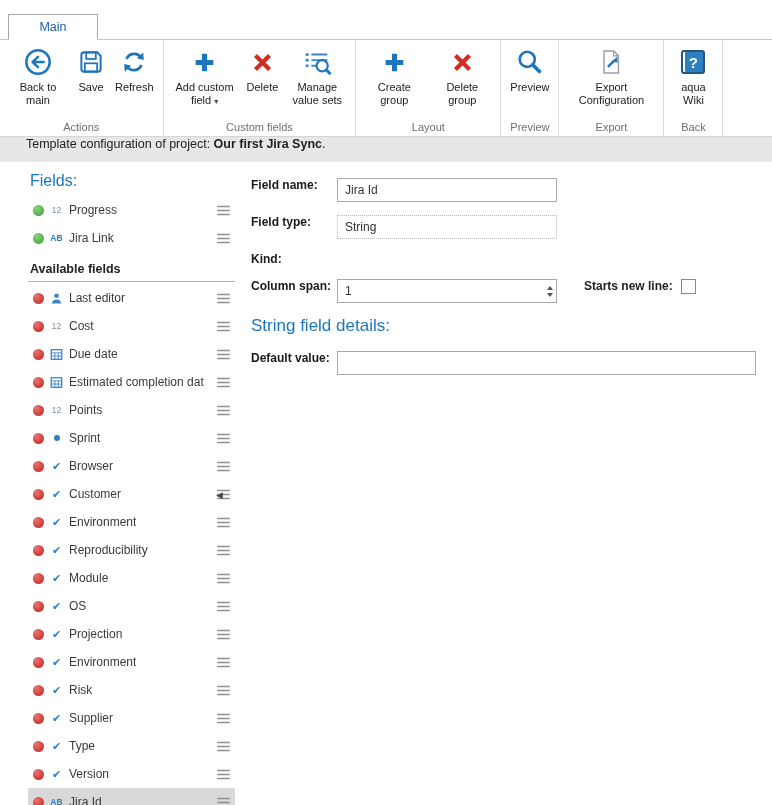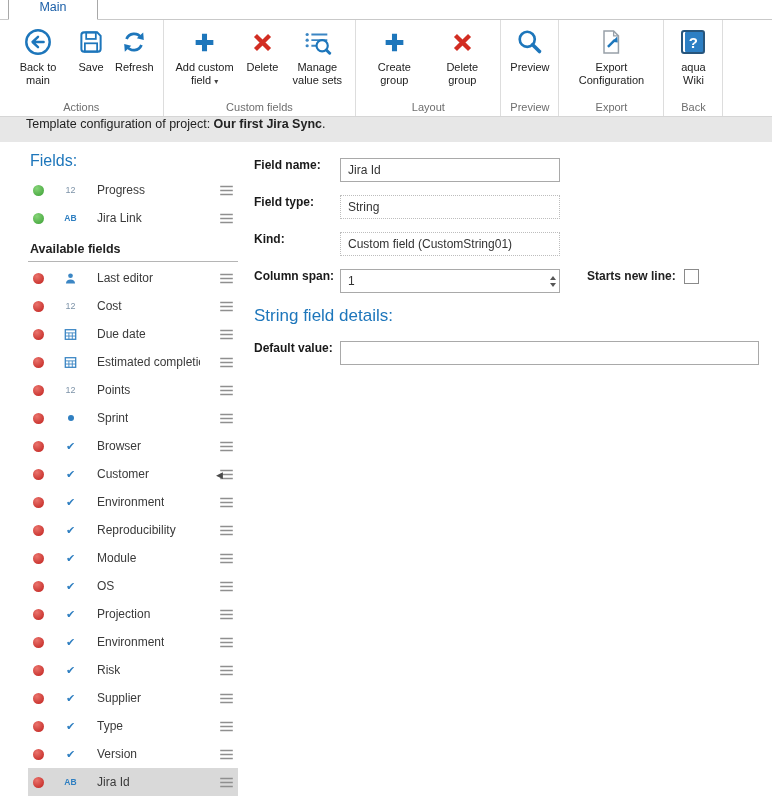--- a/index.html
+++ b/index.html
@@ -6,21 +6,21 @@
     --accent:#1d76bb; --danger:#d22d22; --green:#3fa23c; --red:#c5201c;
     --selected-bg:#d9d9d9; --header-bg:#e7e7e7;
   }
   *{box-sizing:border-box;}
   html,body{margin:0;padding:0;}
   body{
     width:772px;height:805px;overflow:hidden;background:#fff;
     font-family:"Liberation Sans", sans-serif;color:#222;
   }
   
-  .tabstrip{height:20px;display:flex;align-items:flex-end;border-bottom:1px solid #c9c9c9;background:#fff;}
+  .tabstrip{height:40px;display:flex;align-items:flex-end;border-bottom:1px solid #c9c9c9;background:#fff;}
   .tab{
     margin-left:8px;width:90px;height:26px;display:flex;align-items:center;justify-content:center;
     border:1px solid #a8a8a8;border-bottom:1px solid #fff;margin-bottom:-1px;background:#fff;
     color:#1b5fa8;font-size:12.5px;cursor:default;
   }
   
   .ribbon{height:96px;display:flex;background:#fff;}
   .rgroup{display:flex;flex-direction:column;border-right:1px solid #ddd;}
   .rbuttons{height:80px;display:flex;align-items:flex-start;padding:2px 4px 0 4px;}
   .glabel{height:16px;font-size:11px;color:#6e6e6e;text-align:center;line-height:14px;}
@@ -39,21 +39,21 @@
   }
   
   .headerbar{
     height:26px;background:var(--header-bg);border-top:1px solid #d6d6d6;
     display:flex;align-items:flex-start;padding-left:26px;font-size:12.5px;color:#222;
   }
   
   .content{display:flex;height:713px;position:relative;padding-left:20px;}
   .sidebar{width:218px;padding:8px 0 0 8px;}
   .sidebar-title{color:var(--accent);font-size:16px;margin:2px 0 6px 2px;}
-  .fitem{height:28px;display:flex;align-items:center;gap:19px;padding:0 4px 0 5px;font-size:12px;color:#3a3a3a;}
+  .fitem{height:28px;display:flex;align-items:center;gap:5px;padding:0 4px 0 5px;font-size:12px;color:#3a3a3a;}
   .fitem.selected{background:var(--selected-bg);}
   .ilabel{white-space:nowrap;overflow:hidden;max-width:148px;}
   .handle{margin-left:auto;display:flex;align-items:center;cursor:grab;}
   .handle-svg{width:15px;height:11px;}
   .status{width:11px;height:11px;border-radius:50%;flex:0 0 auto;}
   .status.green{background:radial-gradient(circle at 35% 30%, #86d478, #3a9e33);}
   .status.red{background:radial-gradient(circle at 35% 30%, #ea736c, #bf1f1b);}
   .ticon,.sicon,.sprint-wrap{width:15px;flex:0 0 auto;display:inline-flex;justify-content:center;align-items:center;}
   .ticon.num{color:#7d93a8;font-size:9px;}
   .ticon.ab{color:#2f7fc1;font-size:8.5px;font-weight:bold;}
@@ -484,21 +484,20 @@
       <input class="tinput" value="Jira Id" style="">
     </div>
 
     <div class="frow">
       <span class="flabel">Field type:</span>
       <input class="tinput dim" readonly="" value="String" style="">
     </div>
 
     <div class="frow">
       <span class="flabel">Kind:</span>
-      <input class="tinput dim" readonly="" value="Custom field (CustomString01)" style="">
     </div>
 
     <div class="frow">
       <span class="flabel">Column span:</span>
       <span class="spinwrap">
         <input class="tinput" value="1" style="">
         <span class="spinner">
           <span class="spin-up"></span>
           <span class="spin-down"></span>
         </span>

